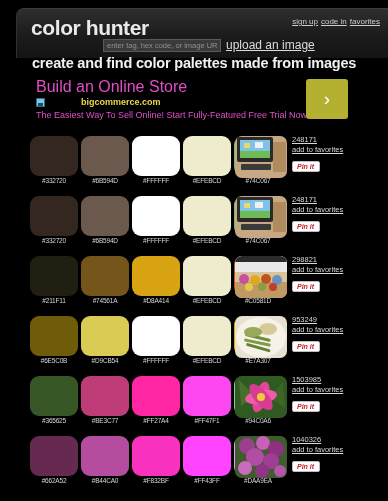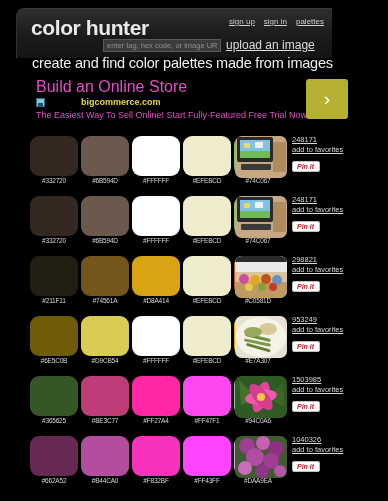--- a/index.html
+++ b/index.html
@@ -13,39 +13,39 @@
   #page {
     position: relative;
     width: 388px; height: 501px;
     background: #000;
   }
 
   
   .header {
     position: absolute;
     left: 16px; top: 8px;
-    width: 316px; height: 50px;
+    width: 372px; height: 50px;
     background: linear-gradient(#2e2e2e, #1b1b1b 55%, #141414);
     border-top-left-radius: 8px;
     border-top: 1px solid #3a3a3a;
     border-left: 1px solid #303030;
   }
   .logo {
     position: absolute;
     left: 14px; top: 7px;
     color: #e9e9e9;
     font-size: 21px;
     font-weight: bold;
     letter-spacing: -0.4px;
   }
   .toplinks {
     position: absolute;
     right: 8px; top: 8px;
     display: flex;
-    gap: 9px;
+    gap: 3px;
   }
   .toplinks a {
     color: #cfcfcf;
     font-size: 8px;
     text-decoration: underline;
   }
   .searchbar {
     position: absolute;
     left: 86px; top: 29px;
     display: flex;
@@ -77,21 +77,21 @@
     font-size: 12px;
     text-decoration: underline;
   }
 
   
   .tagline {
     position: absolute;
     left: 32px; top: 55px;
     color: #f0f0f0;
     font-size: 14.5px;
-    font-weight: normal;
+    font-weight: bold;
     letter-spacing: -0.2px;
   }
 
   
   .ad {
     position: absolute;
     left: 20px; top: 74px;
     width: 340px; height: 52px;
     background: #000;
   }
@@ -189,22 +189,22 @@
 </style>
 </head>
 <body>
 
 <div id="page">
 
   <div class="header">
     <div class="logo">color hunter</div>
     <div class="toplinks">
       <a href="#">sign up</a>
-      <a href="#">sign in</a>
-      <a href="#">palettes</a>
+      <a href="#">code in</a>
+      <a href="#">favorites</a>
     </div>
     <div class="searchbar">
       <input class="search-input" type="text" placeholder="enter tag, hex code, or image URL" style="">
       <a class="upload-link" href="#">upload an image</a>
     </div>
   </div>
 
   <div class="tagline">create and find color palettes made from images</div>
 
   <div class="ad">

